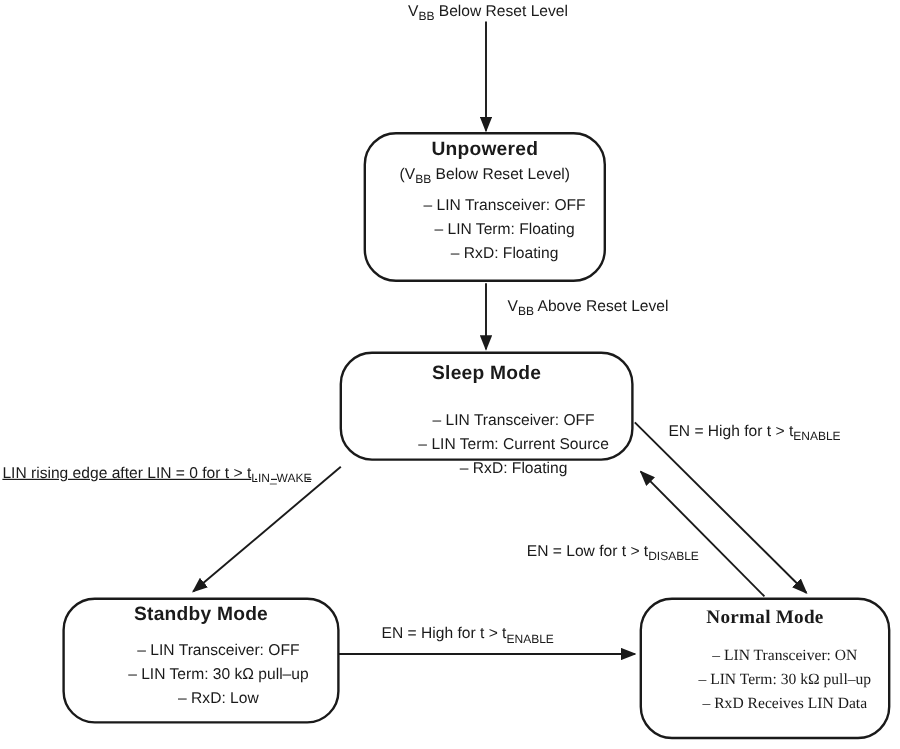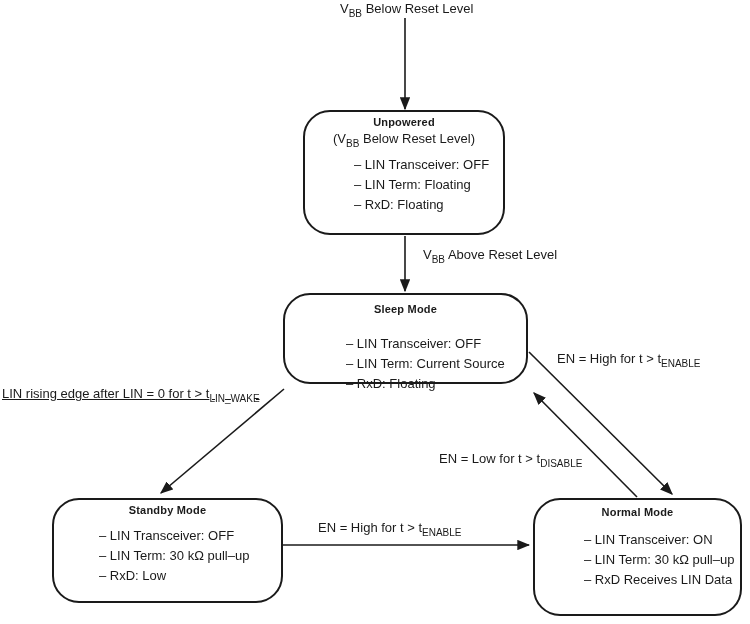--- a/index.html
+++ b/index.html
@@ -6,35 +6,35 @@
   .stage{
     position:relative;width:750px;height:624px;background:#ffffff;
     font-family:"Liberation Sans",sans-serif;color:#1a1a1a;overflow:hidden;
   }
   .arrow-layer{position:absolute;left:0;top:0;width:750px;height:624px;}
   .edge{stroke:#1a1a1a;stroke-width:1.6;fill:none;}
   .state-box{
     position:absolute;background:#ffffff;border:2px solid #1a1a1a;
     border-radius:27px;box-sizing:border-box;
   }
-  .state-title{font-weight:bold;font-size:11px;text-align:center;letter-spacing:0.2px;}
+  .state-title{font-weight:bold;font-size:16px;text-align:center;letter-spacing:0.2px;}
   .state-sub{font-size:13px;text-align:center;margin-top:3px;}
-  .state-items{list-style:none;margin:16px;padding:0;font-size:13px;line-height:20px;white-space:nowrap;}
+  .state-items{list-style:none;margin:3px;padding:0;font-size:13px;line-height:20px;white-space:nowrap;text-align:center;}
   .edge-label{position:absolute;font-size:13px;white-space:nowrap;}
   sub{font-size:10px;line-height:0;}
   #box-unpowered{left:303px;top:110px;width:202px;height:125px;}
   #box-unpowered .state-title{margin-top:4px;}
   #box-unpowered .state-items{margin-top:9px;padding-left:33px;}
   #box-sleep{left:283px;top:293px;width:245px;height:91px;}
   #box-sleep .state-title{margin-top:8px;}
   #box-sleep .state-items{margin-top:19px;padding-left:45px;}
   #box-standby{left:52px;top:498px;width:231px;height:105px;}
   #box-standby .state-title{margin-top:4px;}
   #box-standby .state-items{margin-top:10px;padding-left:29px;}
-  #box-normal{left:533px;top:498px;width:209px;height:118px;}
+  #box-normal{left:533px;top:498px;width:209px;height:118px;font-family:Liberation Serif, serif;}
   #box-normal .state-title{margin-top:6px;}
   #box-normal .state-items{margin-top:12px;padding-left:33px;}
   #label-vbb-below{left:340px;top:1px;}
   #label-vbb-above{left:423px;top:247px;}
   #label-en-high-upper{left:557px;top:351px;}
   #label-en-low{left:439px;top:451px;}
   #label-lin-wake{left:2px;top:386px;text-decoration:underline;}
   #label-en-high-lower{left:318px;top:520px;}
 </style>
 </head>

